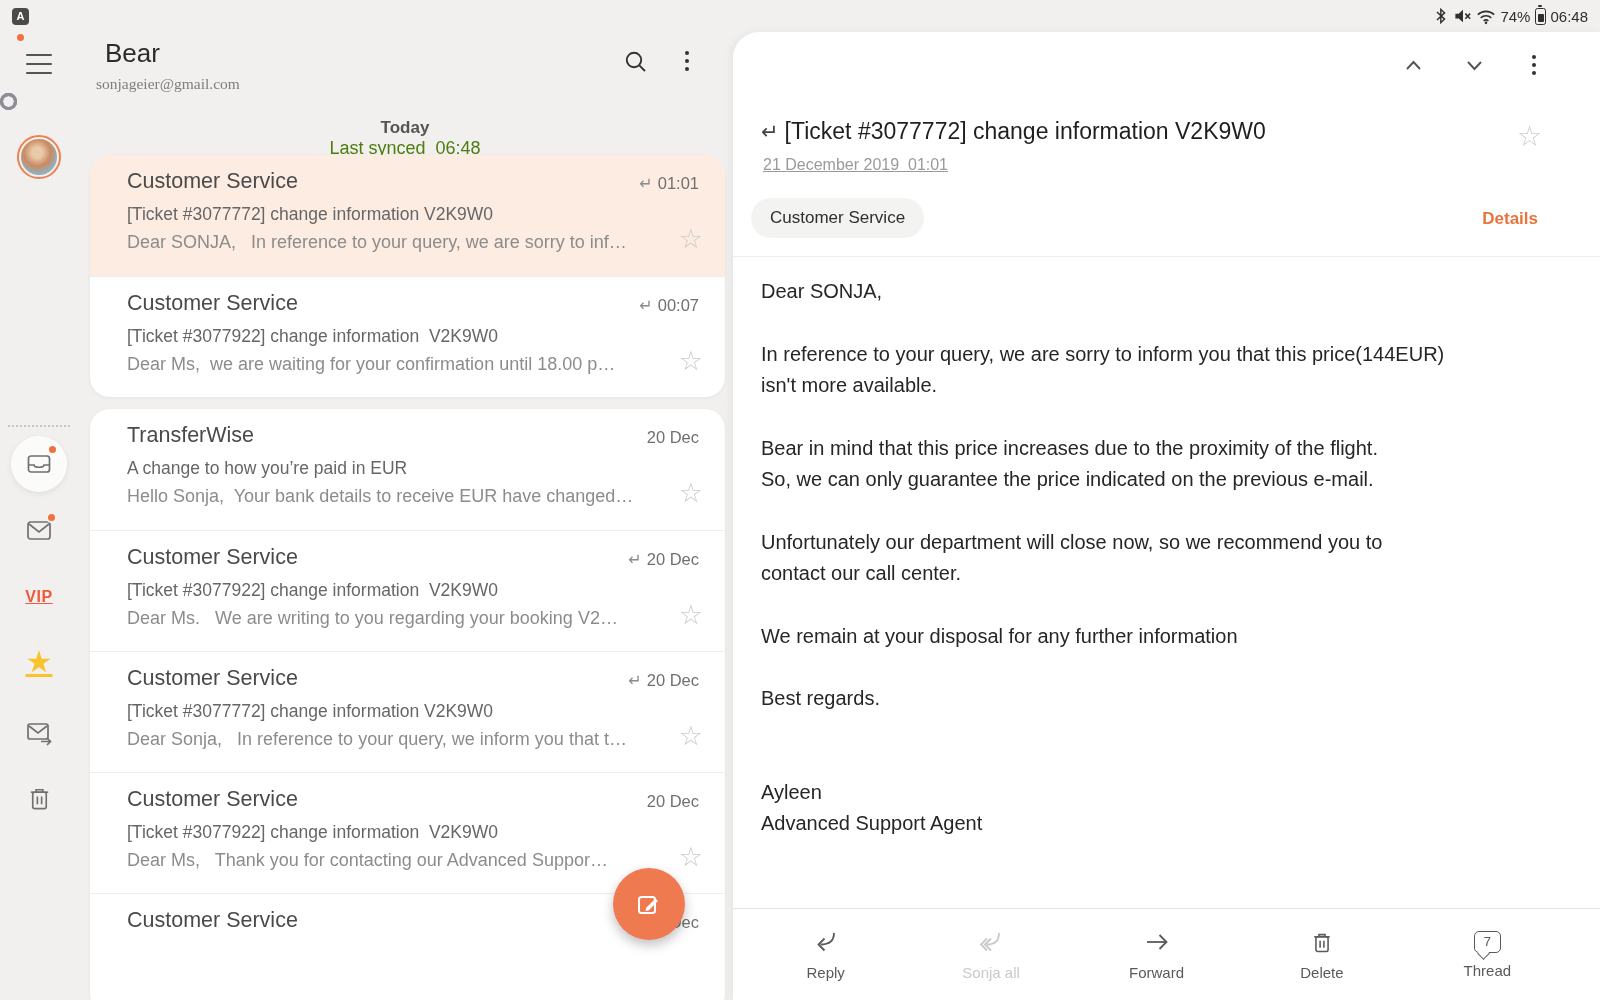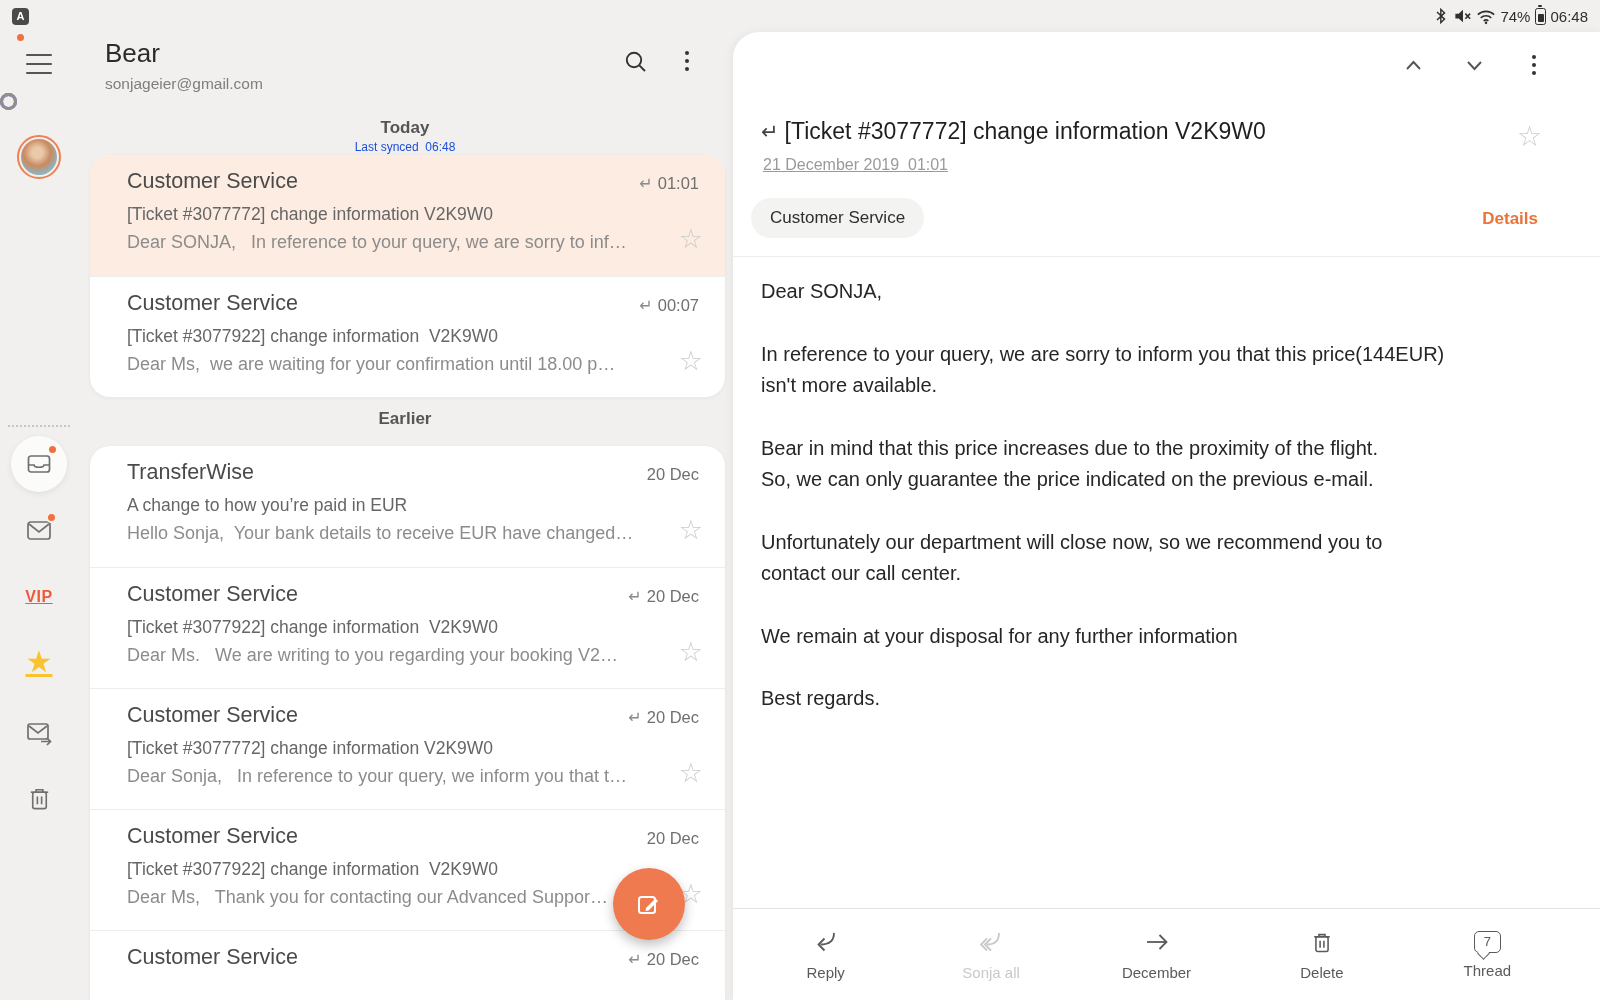--- a/index.html
+++ b/index.html
@@ -31,28 +31,28 @@
   .rail-divider{left:8px;top:393px;width:62px;border-top:2.5px dotted #c8c7c5;}
   .inbox-wrap{left:11px;top:404px;width:56px;height:56px;background:#fbfbfa;border-radius:50%;box-shadow:0 2px 6px rgba(0,0,0,.07);display:flex;align-items:center;justify-content:center;}
   .badge-dot{position:absolute;width:11px;height:11px;border-radius:50%;background:#f0713d;}
   .vip{left:0;top:556px;width:78px;text-align:center;font-size:16px;font-weight:bold;color:#f0583a;letter-spacing:.5px;}
   .rail-star{left:0;top:613px;width:78px;text-align:center;font-size:30px;line-height:34px;color:#f9c32d;}
   .icon-btn{cursor:pointer;text-decoration:underline;}
 
   
   .list-pane{position:absolute;left:78px;top:32px;width:655px;bottom:0;}
   .list-title{position:absolute;left:27px;top:6px;font-size:26px;color:#2c2c2c;font-weight:500;}
-  .list-email{position:absolute;left:27px;top:43px;font-size:15.5px;color:#7e7e7e;}
+  .list-email{position:absolute;left:18px;top:43px;font-size:15.5px;color:#7e7e7e;font-family:Liberation Serif, serif;}
   .search-btn{position:absolute;right:84px;top:16px;}
   .more-btn{position:absolute;right:36px;top:16px;width:20px;height:26px;display:flex;flex-direction:column;align-items:center;justify-content:center;gap:3.5px;}
   .more-btn i{width:4.5px;height:4.5px;border-radius:50%;background:#333;}
   .sections{position:absolute;left:0;right:0;top:86px;bottom:0;overflow:hidden;}
   .section-header{height:36px;display:flex;align-items:center;justify-content:space-between;padding:0 30px 0 29px;flex-direction:column;}
   .section-header .s-label{font-size:17px;font-weight:bold;color:#555;}
-  .section-header .s-meta{font-size:12px;color:#1d4ed8;white-space:pre;text-align:center;}
+  .section-header .s-meta{font-size:18px;color:#4d7c0f;white-space:pre;text-align:center;}
   .email-group{margin:1px 8px 12px 12px;background:#fff;border-radius:20px;overflow:hidden;box-shadow:0 1px 4px rgba(0,0,0,.05);}
   .email-row{position:relative;height:121px;cursor:pointer;}
   .email-row + .email-row{border-top:1px solid #ededec;}
   .email-row.selected{background:#fdece2;border-top:none;}
   .row-sender{position:absolute;left:37px;top:14px;font-size:21.5px;color:#4a4a4a;white-space:pre;}
   .row-time{position:absolute;right:26px;top:19px;font-size:16.5px;color:#707070;display:flex;gap:5px;align-items:center;}
   .reply-glyph{font-family:"DejaVu Sans",sans-serif;font-size:16px;color:#8a8a8a;}
   .row-subject{position:absolute;left:37px;top:49px;right:72px;font-size:17.5px;color:#666;white-space:pre;overflow:hidden;}
   .row-preview{position:absolute;left:37px;top:77px;right:72px;font-size:18px;color:#8c8c8c;white-space:pre;overflow:hidden;}
   .row-star{position:absolute;right:22px;top:68px;font-size:27px;color:#cbcbcb;cursor:pointer;}
@@ -216,24 +216,20 @@
       <span>00:07</span>
     </div>
     <div class="row-subject">[Ticket #3077922] change information  V2K9W0</div>
     <div class="row-preview">Dear Ms,  we are waiting for your confirmation until 18.00 p…</div>
     <span class="row-star">☆</span>
   </div>
 </div>
   </div>
 
   <div class="section">
-    <div class="section-header">
-      <span class="s-label">Earlier</span>
-      <span class="s-meta"></span>
-    </div>
     <div class="email-group">
   <div class="email-row">
     <div class="row-sender">TransferWise</div>
     <div class="row-time">
 
       <span>20 Dec</span>
     </div>
     <div class="row-subject">A change to how you’re paid in EUR</div>
     <div class="row-preview">Hello Sonja,  Your bank details to receive EUR have changed…</div>
     <span class="row-star">☆</span>
@@ -325,20 +321,22 @@
       <p>Dear SONJA,</p>
       <p>In reference to your query, we are sorry to inform you that this price(144EUR)
 isn't more available.</p>
       <p>Bear in mind that this price increases due to the proximity of the flight.
 So, we can only guarantee the price indicated on the  previous e-mail.</p>
       <p>Unfortunately our department will close now, so we recommend you to
 contact our call center.</p>
       <p>We remain at your disposal for any further information</p>
       <p>Best regards.</p>
       <div class="para-spacer"></div>
+      <p>Ayleen
+Advanced Support Agent</p>
     </div>
 
   <div class="toolbar">
     <div class="tb-item">
       <span>
         <svg width="26" height="26" viewBox="0 0 26 26" fill="none" stroke-width="1.8">
             <path d="M21 4 c0 8.5 -5.5 11.5 -13.5 11.5"></path>
             <path d="M11.5 9.5 L5.5 15.5 L11.5 21.5"></path>
           </svg>
       </span>
@@ -354,21 +352,21 @@
       </span>
       <span>Sonja all</span>
     </div>
     <div class="tb-item">
       <span>
         <svg width="26" height="26" viewBox="0 0 26 26" fill="none" stroke-width="1.8">
             <path d="M3 13 h19"></path>
             <path d="M15.5 6 L22.5 13 L15.5 20"></path>
           </svg>
       </span>
-      <span>December</span>
+      <span>Forward</span>
     </div>
     <div class="tb-item">
       <span>
         <svg width="26" height="26" viewBox="0 0 30 30" fill="none" stroke-width="1.8">
             <path d="M6 9 h18"></path>
             <path d="M11.5 9 v-2.5 h7 v2.5"></path>
             <rect x="8" y="9" width="14" height="17" rx="2"></rect>
             <path d="M12.8 13.5 v8 M17.2 13.5 v8"></path>
           </svg>
       </span>

